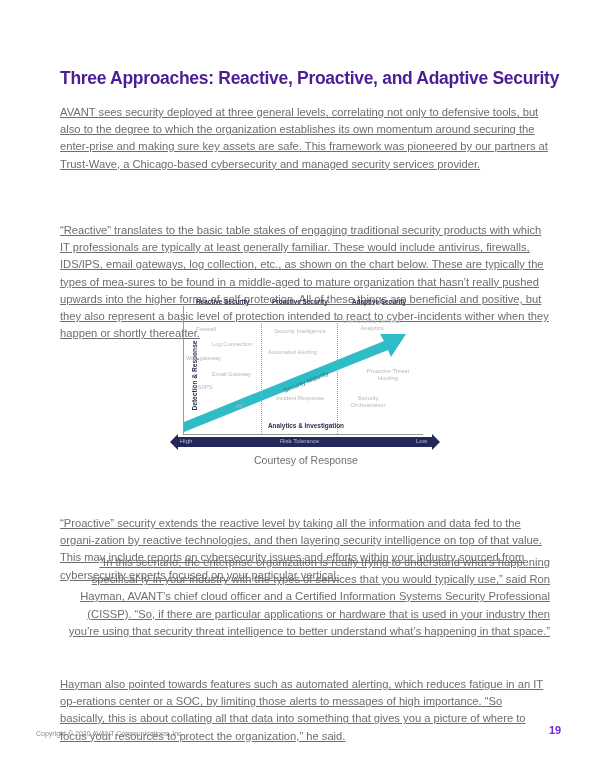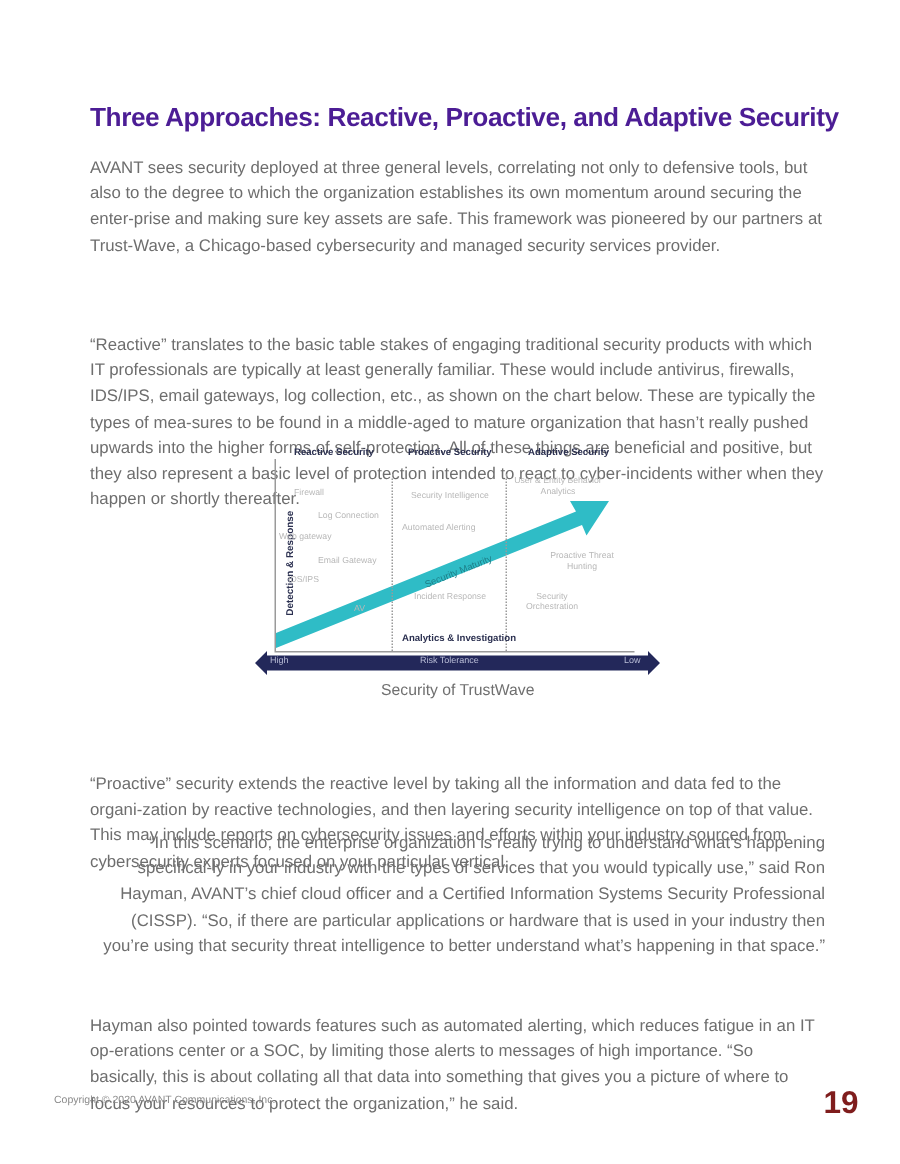--- a/index.html
+++ b/index.html
@@ -1,21 +1,21 @@
 <!DOCTYPE html>
 <html><head>
 <meta charset="utf-8">
 <style>
   html, body { margin: 0; padding: 0; background: #ffffff; }
   body { width: 600px; height: 776px; position: relative; overflow: hidden;
          font-family: "Liberation Sans", sans-serif; color: #6b6b6b; }
   .title { position: absolute; left: 60px; top: 68px; font-size: 17.5px; font-weight: bold;
            color: #4c1d95; letter-spacing: -0.3px; margin: 0; white-space: nowrap; }
   .para { position: absolute; left: 60px; width: 490px; font-size: 11.2px; line-height: 17.2px;
-          color: #6e6e6e; margin: 0; }
+          color: #6e6e6e; margin: 0; text-decoration: underline; }
   #p1 { top: 104px; }
   #p2 { top: 178px; margin-top: 44px; }
   #p3 { top: 515px; }
   #p4 { top: 554px; text-align: right; }
   #p5 { top: 676px; }
 
   
   .diagram { position: absolute; left: 170px; top: 294px; width: 270px; height: 184px; }
   .col-head { position: absolute; top: 4px; font-size: 6.4px; font-weight: bold; color: #2b3050; white-space: nowrap; }
   .ylabel { position: absolute; left: -26px; top: 78px; transform: rotate(-90deg); transform-origin: center;
@@ -23,21 +23,21 @@
   .yaxis { position: absolute; left: 13px; top: 12px; width: 1px; height: 128px; background: #9a9a9a; }
   .xaxis { position: absolute; left: 13px; top: 140px; width: 240px; height: 1px; background: #9a9a9a; }
   .vdiv { position: absolute; top: 22px; height: 118px; border-left: 1px dotted #9a9a9a; }
   .item { position: absolute; font-size: 5.8px; color: #b8b8b8; white-space: nowrap; line-height: 7px; text-align: center; }
   .xlabel { position: absolute; left: 98px; top: 128px; font-size: 6.4px; font-weight: bold; color: #2b3050; white-space: nowrap; }
   .risk-text { position: absolute; top: 144px; font-size: 6px; color: #b8bcd6; white-space: nowrap; }
   .courtesy { position: absolute; left: 84px; top: 160px; font-size: 10.5px; color: #707070; white-space: nowrap; }
   .arrow-svg { position: absolute; left: 0; top: 0; }
 
   .footer-left { position: absolute; left: 36px; top: 730px; font-size: 7px; color: #8a8a8a; }
-  .page-num { position: absolute; left: 549px; top: 724px; font-size: 21px; font-weight: bold; color: #7f1d1d; }
+  .page-num { position: absolute; left: 549px; top: 724px; font-size: 11px; font-weight: bold; color: #6d28d9; }
 </style>
 </head>
 <body>
 
 <h1 class="title">Three Approaches: Reactive, Proactive, and Adaptive Security</h1>
 
 <p class="para" id="p1">AVANT sees security deployed at three general levels, correlating not only to defensive tools, but also to the degree to which the organization establishes its own momentum around securing the enter-prise and making sure key assets are safe. This framework was pioneered by our partners at Trust-Wave, a Chicago-based cybersecurity and managed security services provider.</p>
 <p class="para" id="p2">“Reactive” translates to the basic table stakes of engaging traditional security products with which IT professionals are typically at least generally familiar. These would include antivirus, firewalls, IDS/IPS, email gateways, log collection, etc., as shown on the chart below. These are typically the types of mea-sures to be found in a middle-aged to mature organization that hasn’t really pushed upwards into the higher forms of self-protection. All of these things are beneficial and positive, but they also represent a basic level of protection intended to react to cyber-incidents wither when they happen or shortly thereafter.</p>
 
 <div class="diagram">
@@ -73,21 +73,21 @@
   <span class="item" style="left:194px; top:74px; width:48px; white-space:normal;">Proactive Threat Hunting</span>
   <span class="item" style="left:174px; top:101px; width:48px; white-space:normal;">Security Orchestration</span>
 
   <span class="item" style="left:112px; top:84px; color:#1e7f88; transform:rotate(-22deg); font-size:6.4px;">Security Maturity</span>
 
   <span class="xlabel">Analytics &amp; Investigation</span>
   <span class="risk-text" style="left:10px;">High</span>
   <span class="risk-text" style="left:110px;">Risk Tolerance</span>
   <span class="risk-text" style="left:246px;">Low</span>
 
-  <span class="courtesy">Security of TrustWave</span>
+  <span class="courtesy">Courtesy of Response</span>
 </div>
 
 <p class="para" id="p3">“Proactive” security extends the reactive level by taking all the information and data fed to the organi-zation by reactive technologies, and then layering security intelligence on top of that value. This may include reports on cybersecurity issues and efforts within your industry sourced from cybersecurity experts focused on your particular vertical.</p>
 <p class="para" id="p4">“In this scenario, the enterprise organization is really trying to understand what’s happening specifical-ly in your industry with the types of services that you would typically use,” said Ron Hayman, AVANT’s chief cloud officer and a Certified Information Systems Security Professional (CISSP). “So, if there are particular applications or hardware that is used in your industry then you’re using that security threat intelligence to better understand what’s happening in that space.”</p>
 <p class="para" id="p5">Hayman also pointed towards features such as automated alerting, which reduces fatigue in an IT op-erations center or a SOC, by limiting those alerts to messages of high importance. “So basically, this is about collating all that data into something that gives you a picture of where to focus your resources to protect the organization,” he said.</p>
 
 <span class="footer-left">Copyright © 2020 AVANT Communications, Inc.</span>
 <span class="page-num">19</span>
 
 </body></html>

